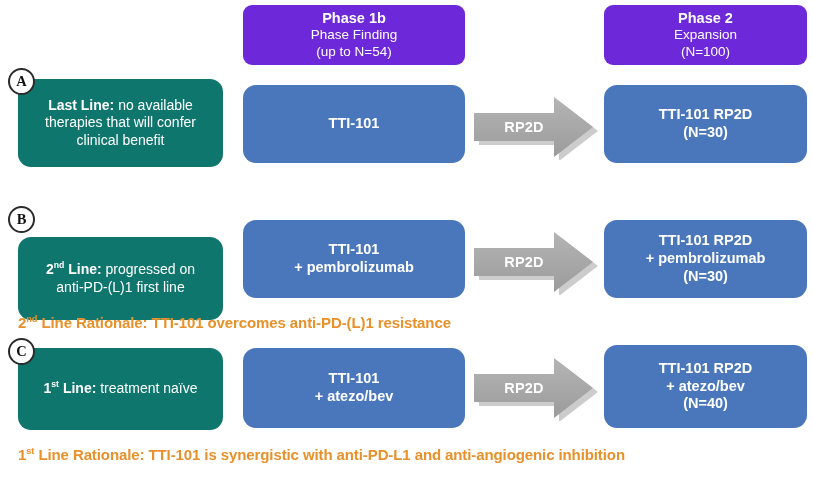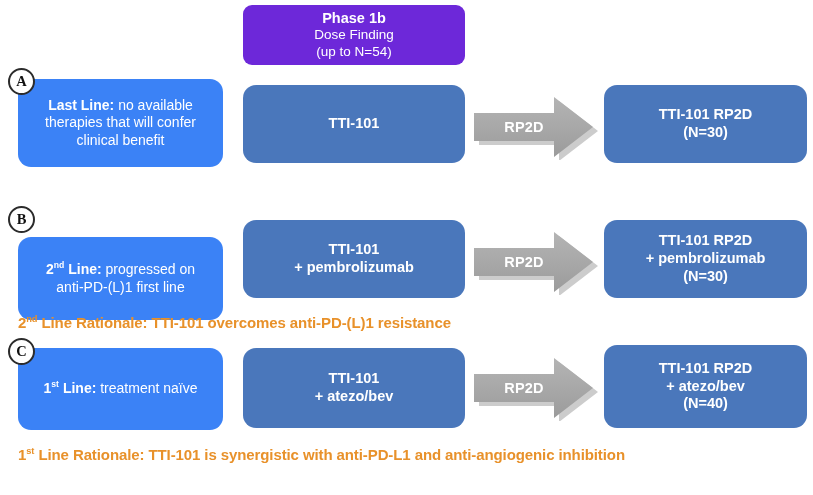--- a/index.html
+++ b/index.html
@@ -25,21 +25,21 @@
   }
   .hdr{
     background:#6d28d9;
     border-radius:9px;
     font-size:13.5px;
   }
   .hdr .l1{font-weight:bold;font-size:14.5px;}
   .hdr .inner{padding:0 6px;}
 
   .pop{
-    background:#3b82f6;
+    background:#0f766e;
     border-radius:13px;
     font-size:14px;
     padding:0 14px;
   }
   .pop b{font-weight:bold;}
 
   .blue{
     background:#4a77bb;
     border-radius:13px;
     font-size:14.5px;
@@ -99,25 +99,32 @@
   .foot u{text-decoration:underline;}
 </style>
 </head>
 <body>
 
 <div id="stage">
 
   <div class="box hdr" style="left:243px;top:5px;width:222px;height:60px;">
     <div class="inner">
       <div class="l1">Phase 1b</div>
-      <div>Dose Finding</div>
+      <div>Phase Finding</div>
       <div>(up to N=54)</div>
     </div>
   </div>
 
+  <div class="box hdr" style="left:604px;top:5px;width:203px;height:60px;">
+    <div class="inner">
+      <div class="l1">Phase 2</div>
+      <div>Expansion</div>
+      <div>(N=100)</div>
+    </div>
+  </div>
 
   <div class="badge" style="left:8px;top:68px;">A</div>
 
   <div class="box pop" style="left:18px;top:79px;width:205px;height:88px;">
     <div>
       <b>Last Line:</b><span> no available therapies that will confer clinical benefit</span>
     </div>
   </div>
 
   <div class="box blue" style="left:243px;top:85px;width:222px;height:78px;">

